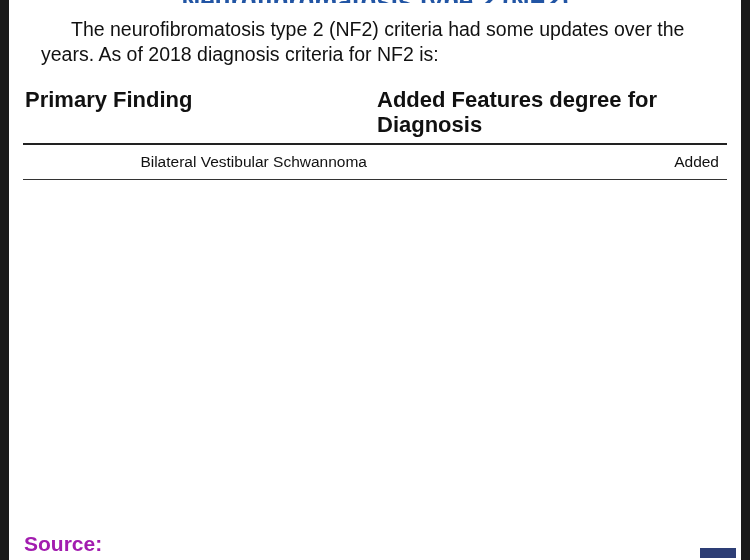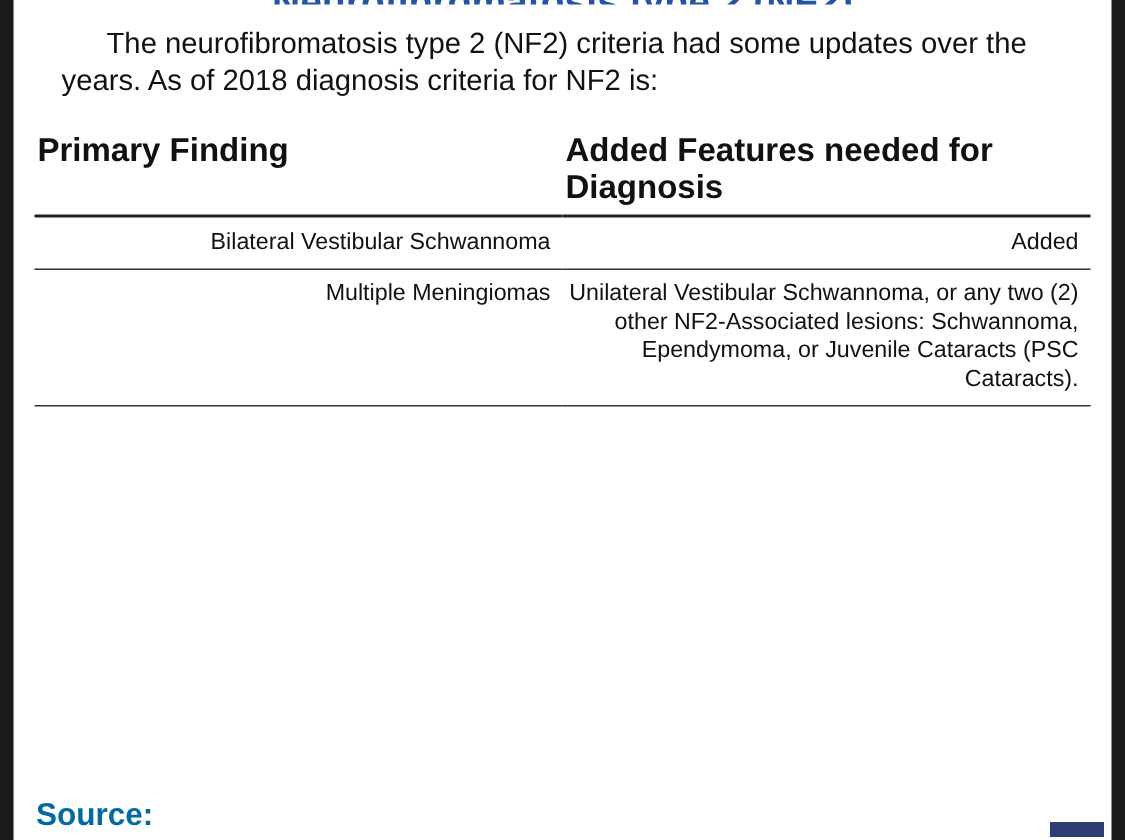--- a/index.html
+++ b/index.html
@@ -97,21 +97,21 @@
   }
   table.criteria tr.row-first td {
     padding-top: 7px;
   }
   .source {
     position: absolute;
     left: 24px;
     bottom: 4px;
     font-size: 21px;
     font-weight: bold;
-    color: #0369a1;
+    color: #a21caf;
     line-height: 24px;
   }
   .corner-mark {
     position: absolute;
     right: 14px;
     bottom: 2px;
     width: 36px;
     height: 10px;
     background: #2d3e75;
   }
@@ -131,31 +131,27 @@
     <p class="intro">The neurofibromatosis type 2 (NF2) criteria had some updates over the years. As of 2018 diagnosis criteria for NF2 is:</p>
 
     <table class="criteria">
       <colgroup>
         <col class="c1">
         <col class="c2">
       </colgroup>
       <thead>
         <tr>
           <th>Primary Finding</th>
-          <th>Added Features needed for Diagnosis</th>
+          <th>Added Features degree for Diagnosis</th>
         </tr>
       </thead>
       <tbody>
         <tr class="row-first">
           <td>Bilateral Vestibular Schwannoma</td>
           <td>Added</td>
-        </tr>
-        <tr>
-          <td>Multiple Meningiomas</td>
-          <td>Unilateral Vestibular Schwannoma, or any two (2) other NF2-Associated lesions: Schwannoma, Ependymoma, or Juvenile Cataracts (PSC Cataracts).</td>
         </tr>
       </tbody>
     </table>
 
   </div>
 
   <div class="source">Source:</div>
   <div class="corner-mark"></div>
 
 </div>

